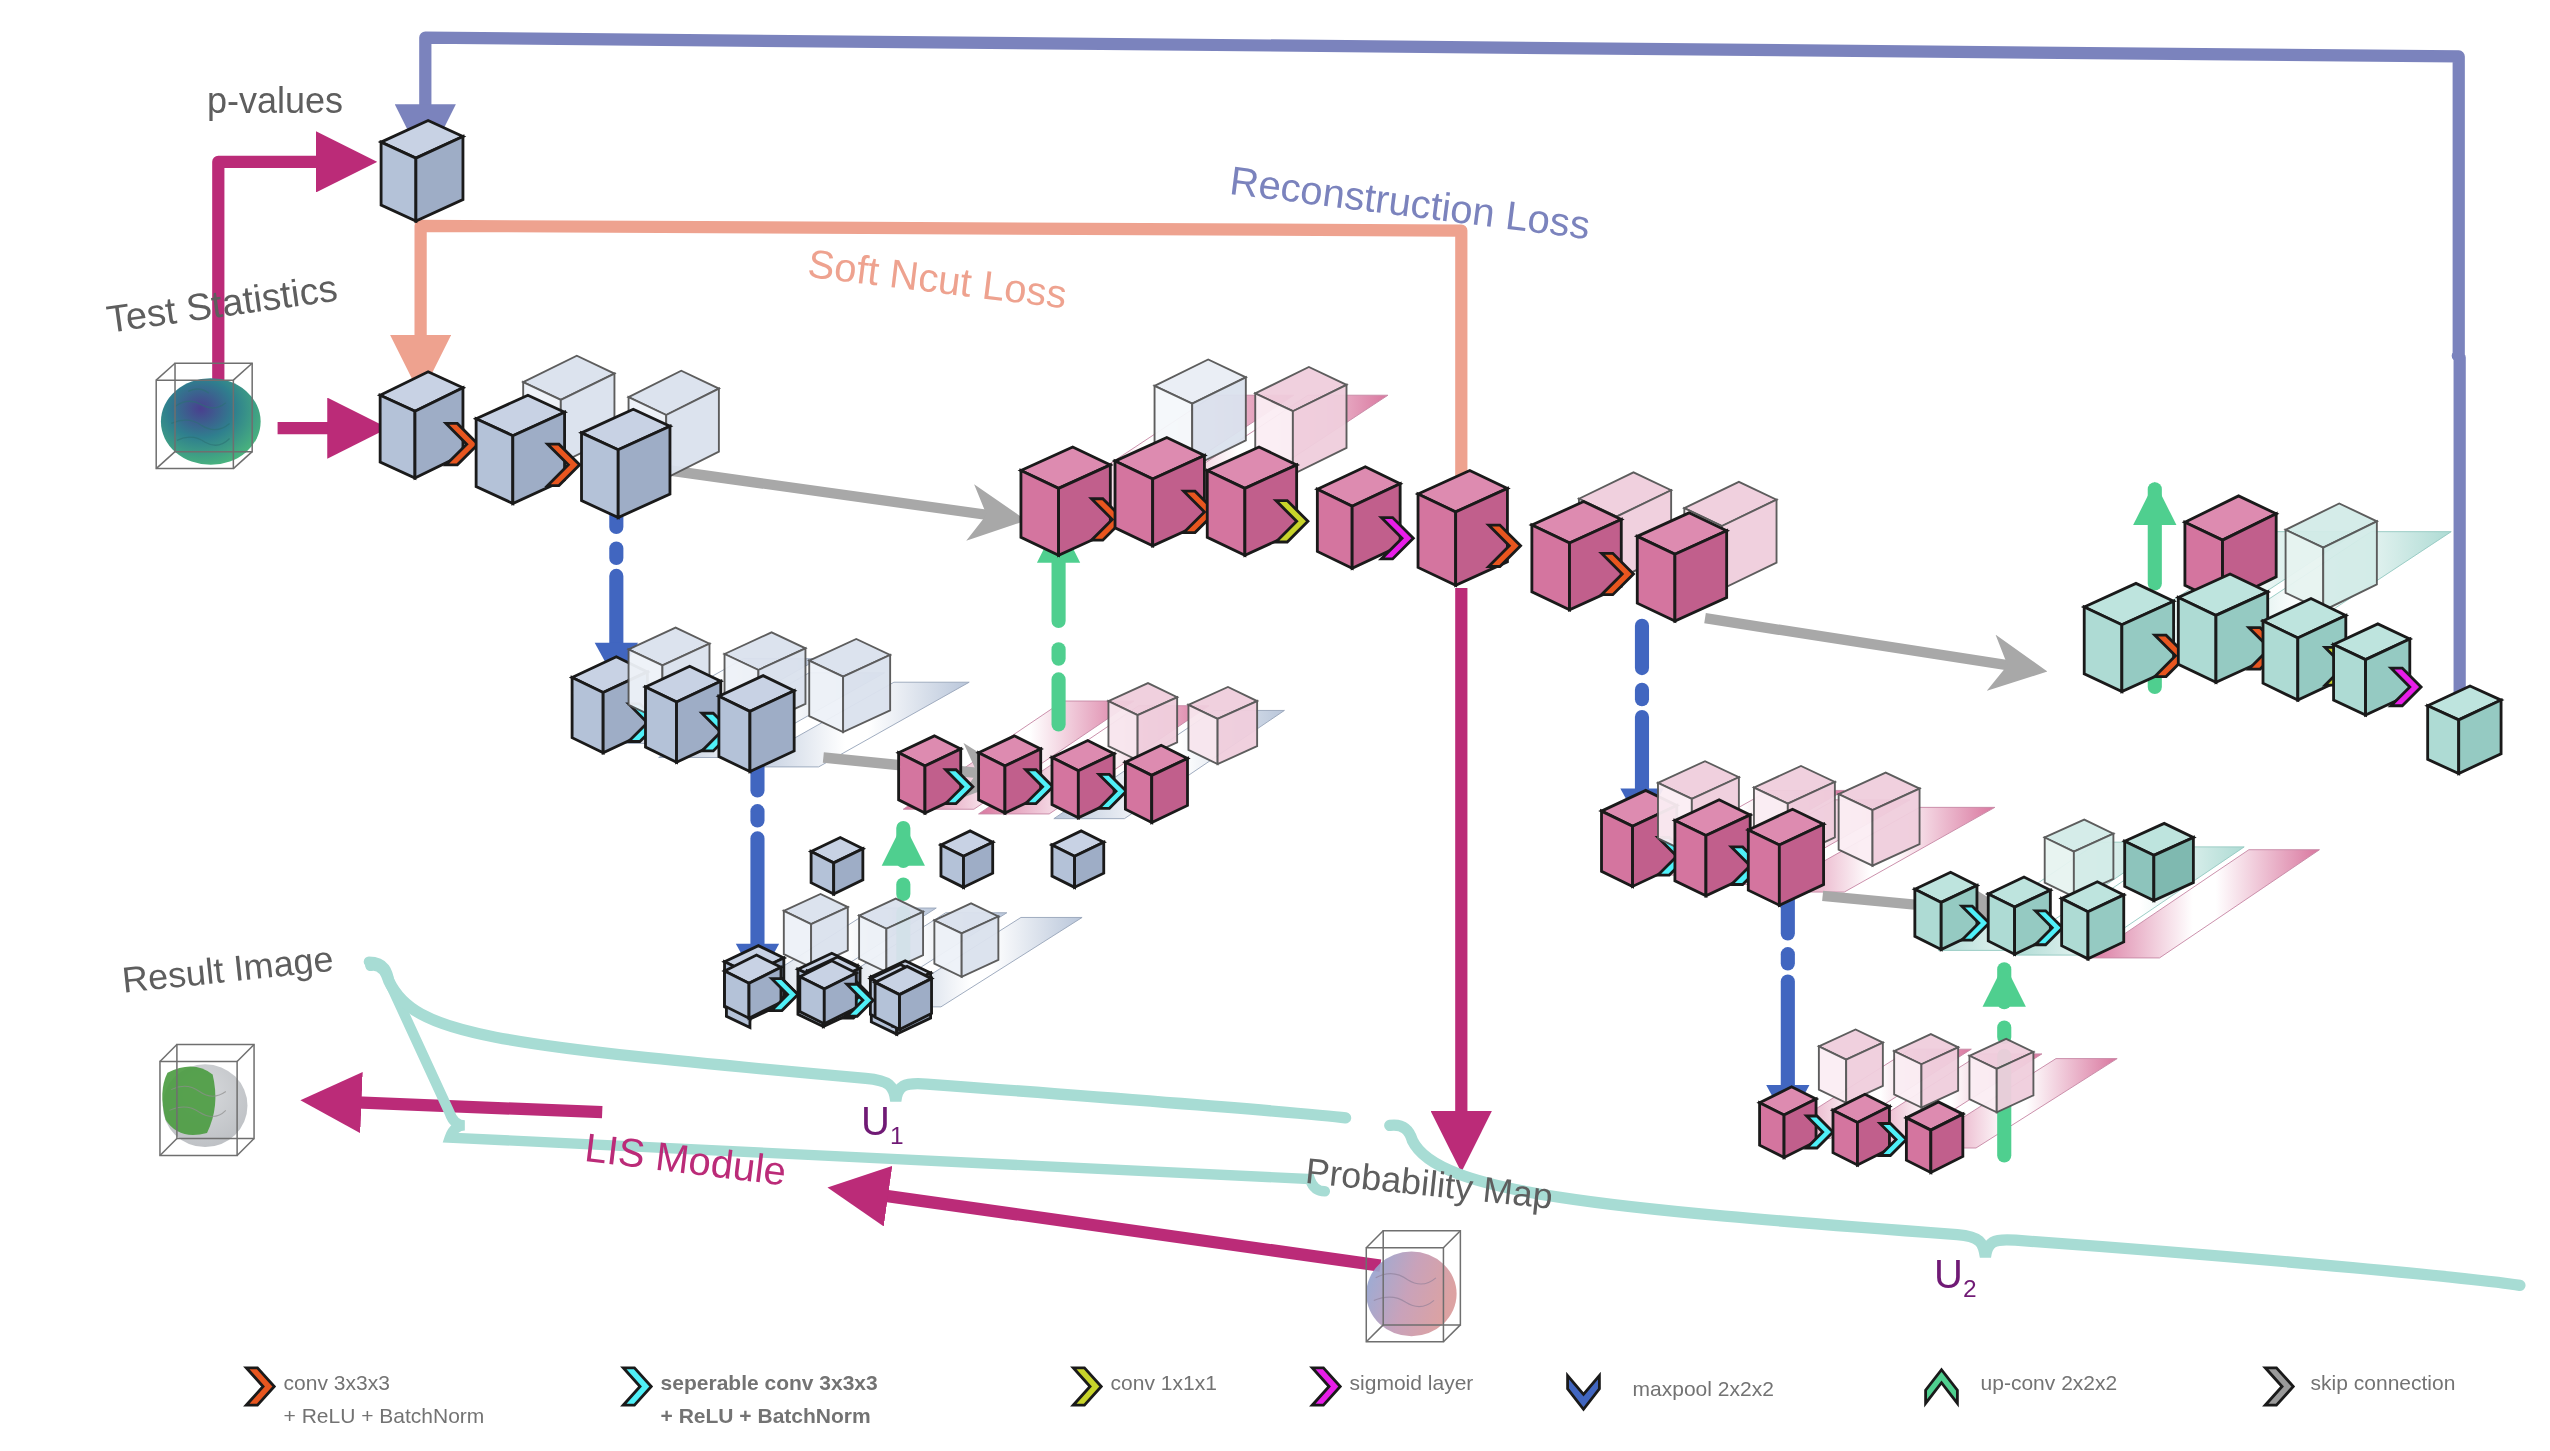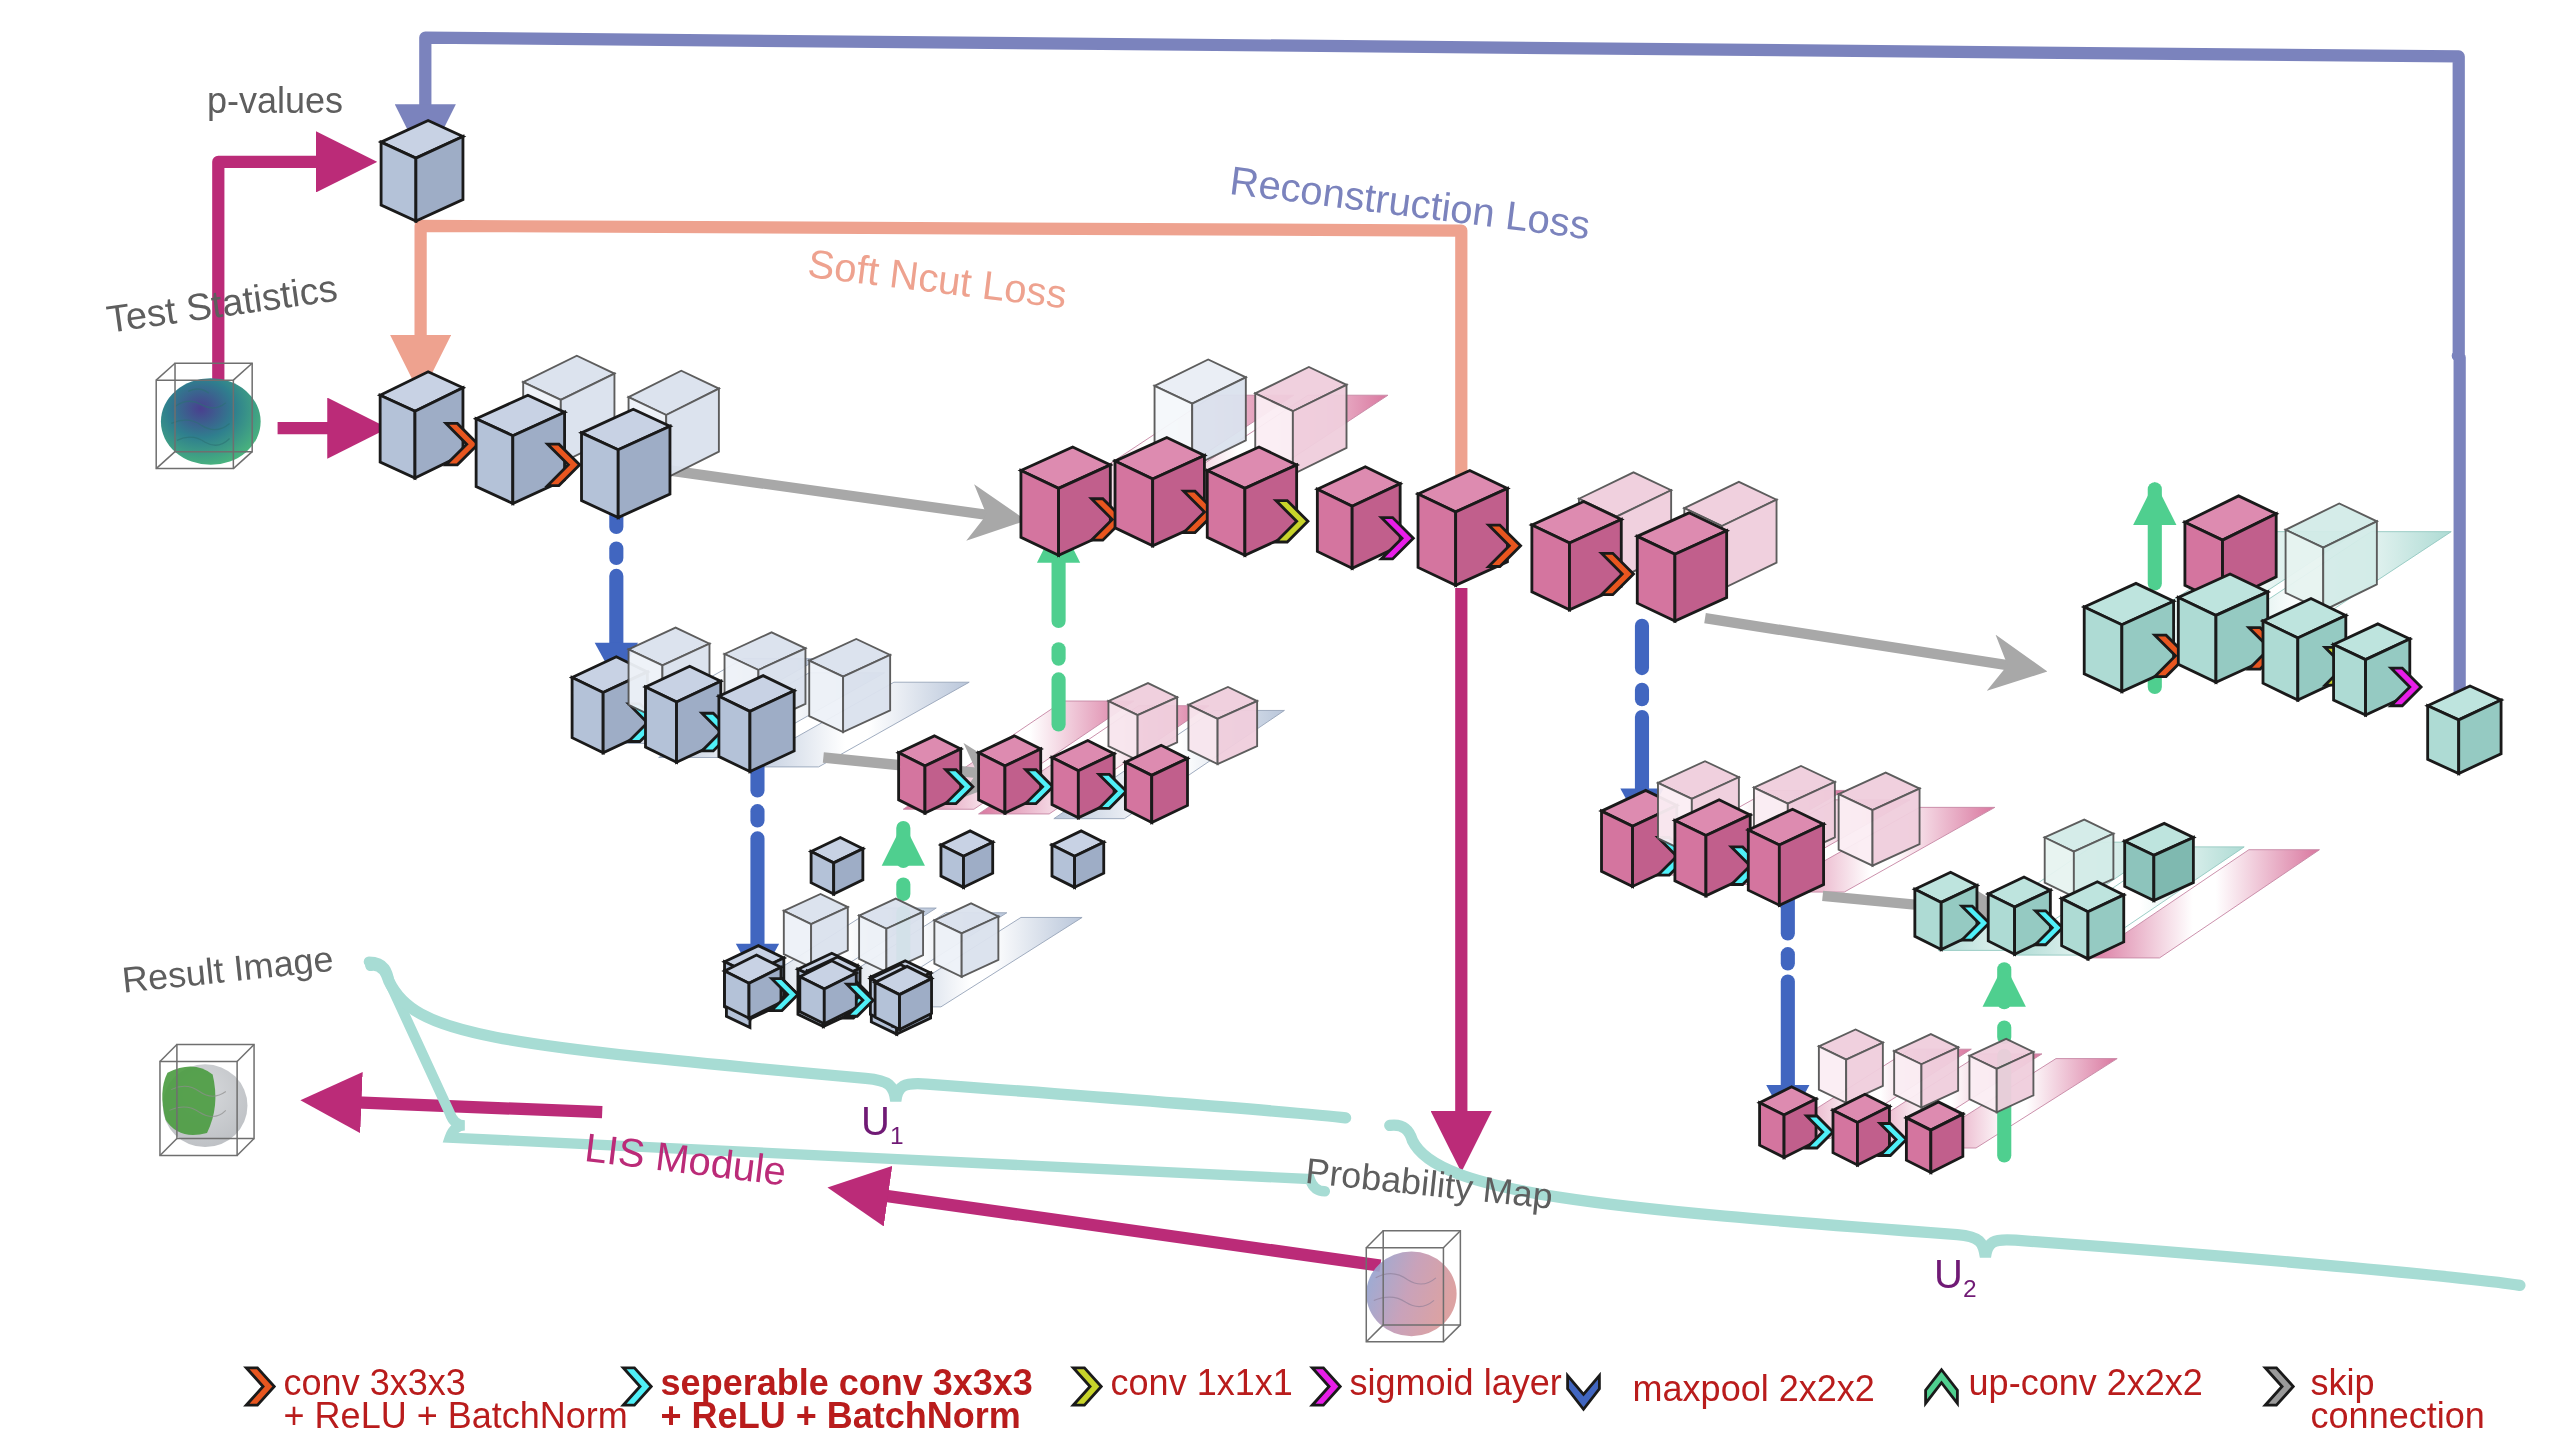--- a/index.html
+++ b/index.html
@@ -8,21 +8,21 @@
   #stage svg.layer{position:absolute;left:0;top:0;width:2550px;height:1451px;}
   .lbl{position:absolute;color:#5a5a5a;white-space:nowrap;}
   .lbl.gray{color:#5e5e5e;}
   .lbl.blue{color:#7b83bd;}
   .lbl.salmon{color:#eea28f;}
   .lbl.magenta{color:#bb2b78;}
   .lbl.teal{color:#701a75;}
   .legend{position:absolute;left:0;top:1353px;width:2550px;height:98px;}
   .legend-item{position:absolute;display:flex;align-items:flex-start;}
   .legend-glyph{width:43px;height:49px;flex:0 0 43px;margin-right:5.6px;}
-  .legend-text{color:#b91c1c;font-size:36px;line-height:33px;padding-top:3.8px;}
+  .legend-text{color:#737373;font-size:21px;line-height:33px;padding-top:3.8px;}
 </style>
 </head>
 <body>
 
 <div id="stage">
 
   <svg class="layer" viewBox="0 0 2710 1542">
     <defs>
 
       <linearGradient id="ribGray" x1="0" y1="0" x2="1" y2="0">
@@ -721,21 +721,21 @@
 
     <div class="legend-item" style="left:1562px;top:15px;gap:22px;">
       <svg class="legend-glyph" viewBox="0 0 46 52">
         <path d="M6,8 L23,28 L40,8 L40,22 L23,44 L6,22 z" fill="#4166c0" stroke="#1a1a1a" stroke-width="3"></path>
       </svg>
       <div class="legend-text">
         <div>maxpool 2x2x2</div>
       </div>
     </div>
 
-    <div class="legend-item" style="left:1920px;top:9.4px;">
+    <div class="legend-item" style="left:1920px;top:9.4px;gap:12px;">
       <svg class="legend-glyph" viewBox="0 0 46 52">
         <path d="M6,44 L23,22 L40,44 L40,30 L23,8 L6,30 z" fill="#4fcf8f" stroke="#1a1a1a" stroke-width="3"></path>
       </svg>
       <div class="legend-text">
         <div>up-conv 2x2x2</div>
       </div>
     </div>
 
     <div class="legend-item" style="left:2254px;top:9.4px;gap:8px;">
       <svg class="legend-glyph" viewBox="0 0 46 52">

